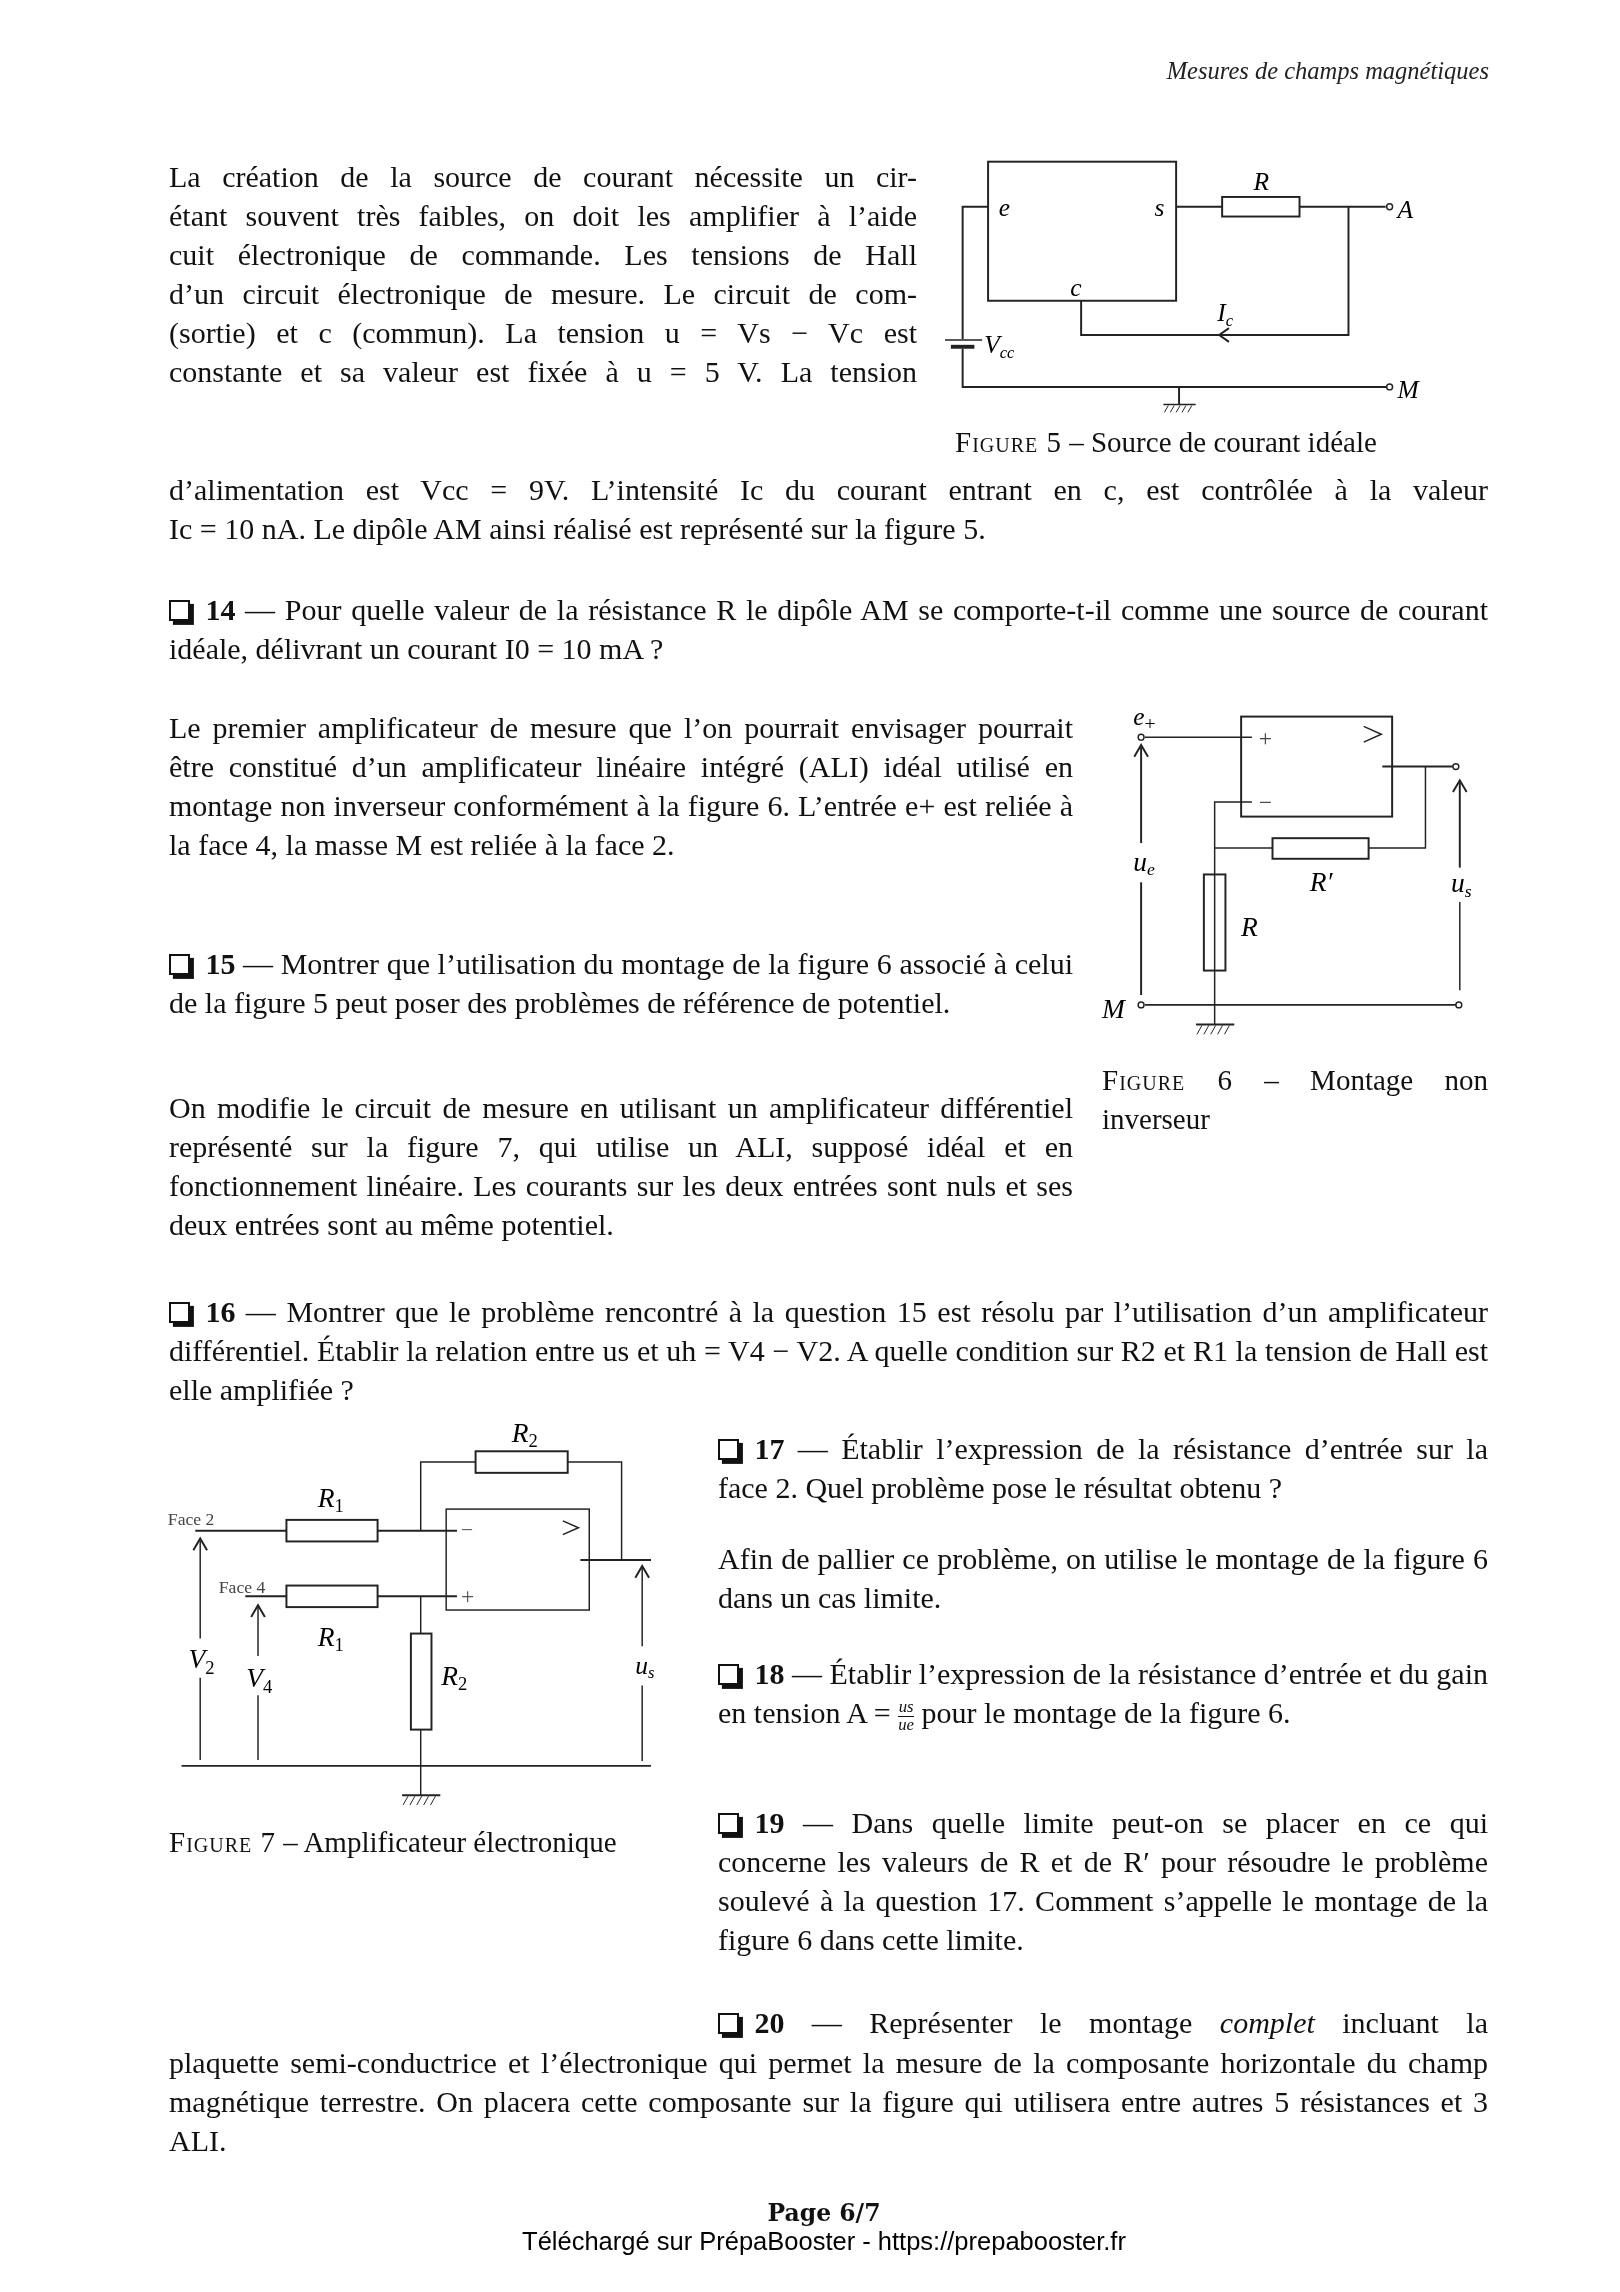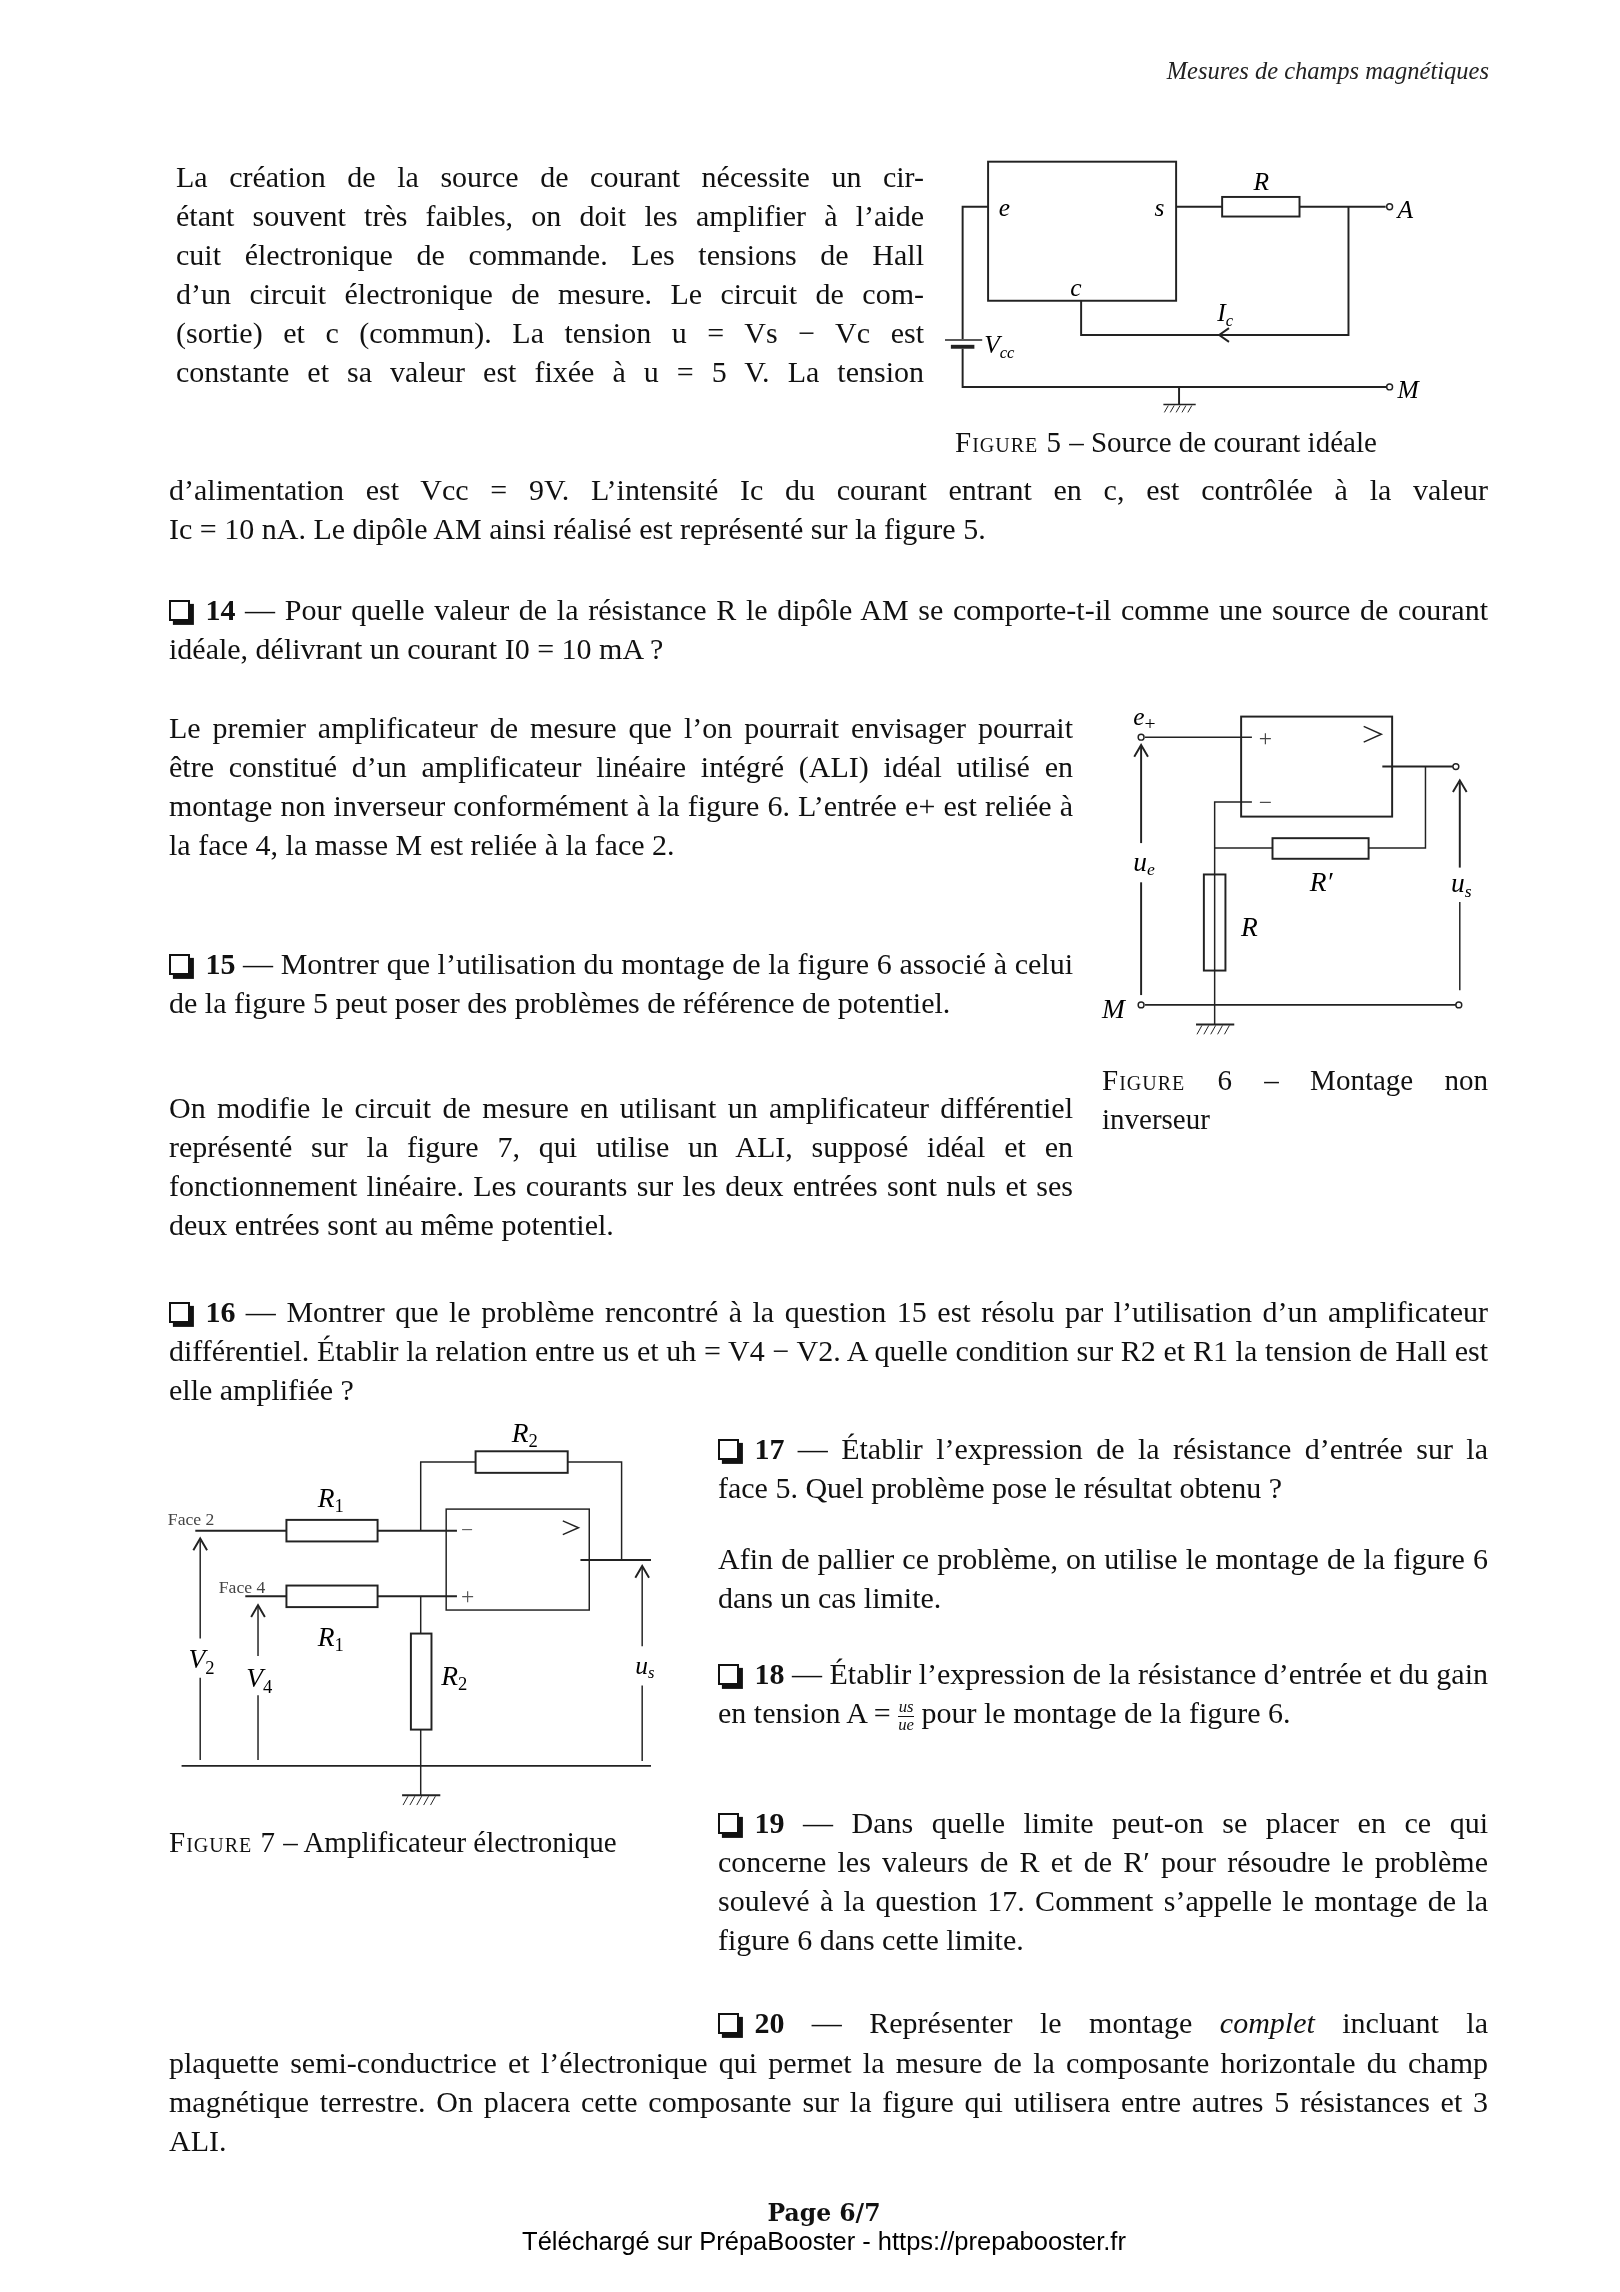--- a/index.html
+++ b/index.html
@@ -37,21 +37,21 @@
     font-family: "Liberation Sans", sans-serif; font-size: 25.5px; color: #000;
   }
 </style>
 </head>
 <body>
 
 <div class="page">
 
   <div class="header">Mesures de champs magnétiques</div>
 
-  <div class="txt" style="left:155px; top:157px; width:748px;margin-left:7px;">
+  <div class="txt" style="left:155px; top:157px; width:748px;">
     <p style="text-align-last:justify">La création de la source de courant nécessite un cir-</p>
     <p style="text-align-last:justify">étant souvent très faibles, on doit les amplifier à l’aide</p>
     <p style="text-align-last:justify">cuit électronique de commande. Les tensions de Hall</p>
     <p style="text-align-last:justify">d’un circuit électronique de mesure. Le circuit de com-</p>
     <p style="text-align-last:justify">(sortie) et c (commun). La tension u = Vs − Vc est</p>
     <p style="text-align-last:justify">constante et sa valeur est fixée à u = 5 V. La tension</p>
   </div>
   <div class="txt" style="left:155px; top:470px; width:1319px;">
     <p style="text-align-last:justify">d’alimentation est Vcc = 9V. L’intensité Ic du courant entrant en c, est contrôlée à la valeur</p>
     <p>Ic = 10 nA. Le dipôle AM ainsi réalisé est représenté sur la figure 5.</p>
@@ -217,21 +217,21 @@
     <text x="286" y="280" font-size="28" font-style="italic"><tspan>R</tspan><tspan font-size="19" dy="5" font-style="normal">2</tspan></text>
     <text x="28" y="262" font-size="28" font-style="italic"><tspan>V</tspan><tspan font-size="19" dy="6" font-style="normal">2</tspan></text>
     <text x="87" y="282" font-size="28" font-style="italic"><tspan>V</tspan><tspan font-size="19" dy="6" font-style="normal">4</tspan></text>
     <text x="484" y="268" font-size="26" font-style="italic"><tspan>u</tspan><tspan font-size="17" dy="4">s</tspan></text>
   </svg>
   <div class="caption" style="left:155px; top:1823px;">
     <span class="sc">Figure 7</span><span> – Amplificateur électronique</span>
   </div>
 
   <div class="txt" style="left:704px; top:1429px; width:770px;">
-    <p><span class="q-box"></span><span class="q-num">17</span><span> — </span><span>Établir l’expression de la résistance d’entrée sur la face 5. Quel problème pose le résultat obtenu ?</span></p>
+    <p><span class="q-box"></span><span class="q-num">17</span><span> — </span><span>Établir l’expression de la résistance d’entrée sur la face 2. Quel problème pose le résultat obtenu ?</span></p>
   </div>
 
   <div class="txt" style="left:704px; top:1539px; width:770px;">
     <p>Afin de pallier ce problème, on utilise le montage de la figure 6 dans un cas limite.</p>
   </div>
 
   <div class="txt" style="left:704px; top:1654px; width:770px;">
     <p><span class="q-box"></span><span class="q-num">18</span><span> — </span><span>Établir l’expression de la résistance d’entrée et du gain en tension A = </span><span style="display:inline-block; vertical-align:middle; text-align:center; font-size:16.7px; line-height:16.7px; font-style:italic;"><span style="display:block; border-bottom:1px solid #111;">us</span><span style="display:block;">ue</span></span><span> pour le montage de la figure 6.</span></p>
   </div>
 

